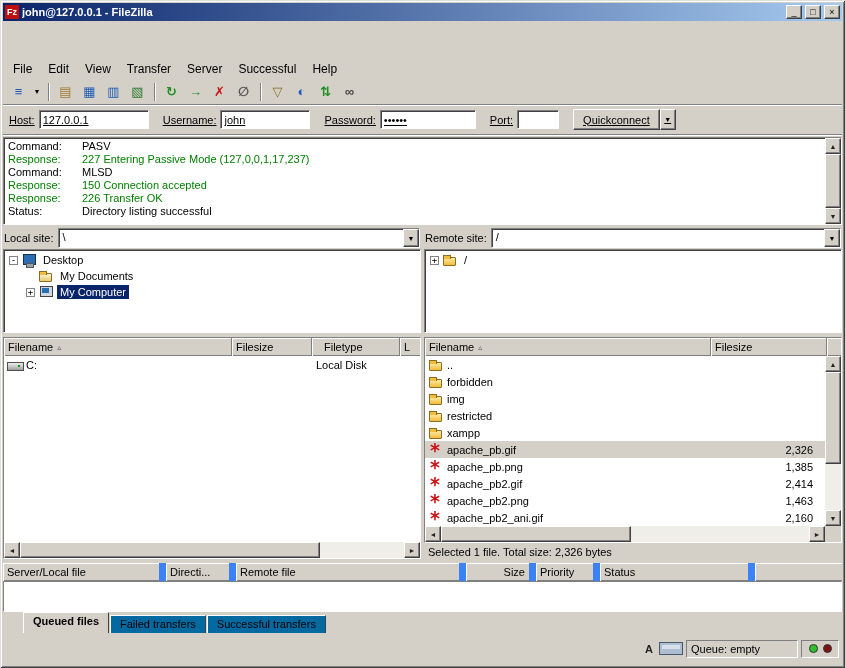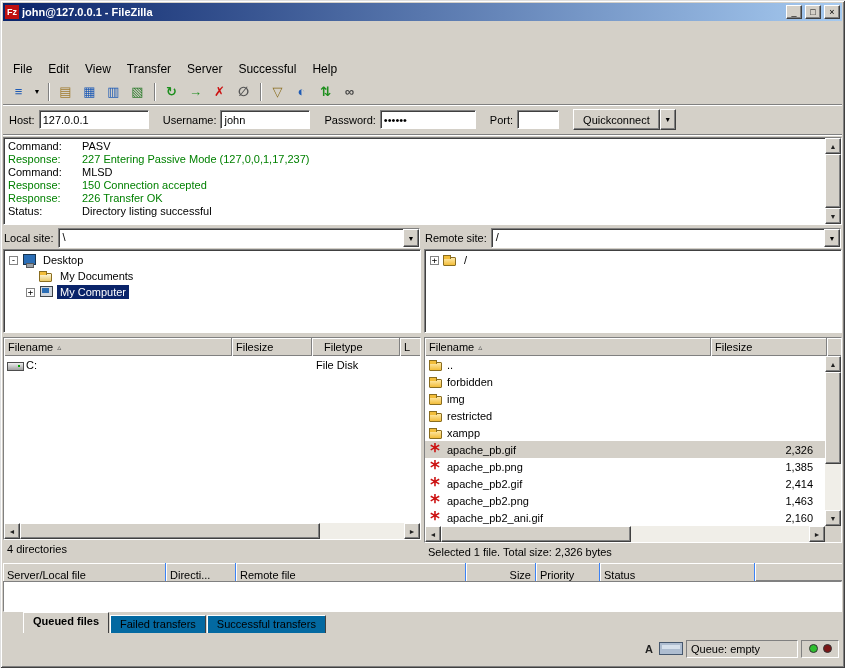--- a/index.html
+++ b/index.html
@@ -31,21 +31,21 @@
   .toolbar { flex:none; height:26px; display:flex; align-items:center; padding-left:4px;
     border-bottom:1px solid #808080; box-shadow: 0 1px 0 #ffffff; }
   .tool-btn { width:23px; height:21px; display:flex; align-items:center; justify-content:center; margin-right:1px; }
   .tool-btn.dd { width:12px; }
   .tool-glyph { font-size:13px; font-weight:bold; line-height:1; }
   .tool-glyph.sm { font-size:7px; }
   .tsep { width:2px; height:18px; border-left:1px solid #808080; border-right:1px solid #ffffff; margin:0 4px; }
 
   
   .quickconnect { flex:none; height:30px; display:flex; align-items:center; padding-left:6px;
-    border-bottom:1px solid #808080; box-shadow: 0 1px 0 #ffffff; }
+    border-bottom:1px solid #808080; box-shadow: 0 1px 0 #ffffff; text-decoration: underline; }
   .qc-label { font-size:11px; margin-right:4px; }
   .qc-input { height:19px; background:#fff; font-size:11px; padding:1px 3px; margin-right:14px;
     border-top:1px solid #808080; border-left:1px solid #808080; border-bottom:1px solid #fff; border-right:1px solid #fff;
     box-shadow: inset 1px 1px 0 #404040; font-family:"Liberation Sans","DejaVu Sans",sans-serif; }
   .w-host { width:110px; } .w-user { width:90px; } .w-pass { width:96px; } .w-port { width:42px; }
   .qc-button { height:21px; font-size:11px; padding:0 9px; display:flex; align-items:center; }
   .qc-dd { width:16px; height:21px; display:flex; align-items:center; justify-content:center; font-size:7px; }
 
   
   .log-wrap { flex:none; height:88px; margin:2px 0; background:#fff; display:flex; }
@@ -123,22 +123,22 @@
   .i-computer-icon::after { content:""; position:absolute; left:4px; top:3px; width:7px; height:5px; background:#2a6db5; }
   .i-drive-icon::before { content:""; position:absolute; left:0; top:4px; width:15px; height:7px;
     background:linear-gradient(#efefef,#9f9f9f); border:1px solid #4d4d4d; }
   .i-drive-icon::after { content:""; position:absolute; right:3px; top:7px; width:2px; height:2px; background:#00a000; }
   .i-image-file-icon::before { content:"*"; position:absolute; left:2px; top:-1px; color:#cc1111;
     font-size:19px; line-height:16px; font-weight:bold; font-family:"DejaVu Sans",sans-serif; }
 
   
   .queue-gap { flex:none; height:4px; }
   .queue-header { flex:none; height:18px; display:flex; }
-  .qcell { background:#d4d0c8; font-size:11px; display:flex; align-items:center; padding:12px 4px;
-    border-right:1px solid #3b82f6; box-shadow: inset 1px 1px 0 #ffffff, inset 0 -1px 0 #808080; white-space:nowrap; overflow:hidden;text-align:right; }
+  .qcell { background:#d4d0c8; font-size:11px; display:flex; align-items:center; padding:6px 4px;
+    border-right:7px solid #3b82f6; box-shadow: inset 1px 1px 0 #ffffff, inset 0 -1px 0 #808080; white-space:nowrap; overflow:hidden;text-align:right; }
   .queue-header .qcell:nth-child(1){ width:163px; }
   .queue-header .qcell:nth-child(2){ width:70px; }
   .queue-header .qcell:nth-child(3){ width:230px; }
   .queue-header .qcell:nth-child(4){ width:70px; justify-content:flex-end; }
   .queue-header .qcell:nth-child(5){ width:64px; }
   .queue-header .qcell:nth-child(6){ width:155px; }
   .qfill { flex:1; background:#d4d0c8; box-shadow: inset 1px 1px 0 #ffffff, inset 0 -1px 0 #808080; }
   .queue-body { flex:1; background:#fff;
     border-top:1px solid #808080; border-left:1px solid #808080; border-bottom:1px solid #fff; border-right:1px solid #fff; }
 
@@ -335,32 +335,31 @@
             </div>
         </div>
         <div class="list-main">
           <div class="list-body">
             <div class="frow">
                 <div class="cell c-lname">
                   <span class="icon i-drive-icon"></span>
                   <span>C:</span>
                 </div>
                 <div class="cell c-lsize"></div>
-                <div class="cell c-ltype">File Disk</div>
+                <div class="cell c-ltype">Local Disk</div>
               </div>
           </div>
         </div>
         <div class="hscroll">
           <div class="sb-btn raised">◄</div>
           <div class="sb-thumb raised" style="width:300px"></div>
           <div class="sb-track"></div>
           <div class="sb-btn raised">►</div>
         </div>
       </div>
-      <div class="pane-status">4 directories</div>
     </div>
 
     <div class="pane-splitter-v"></div>
 
     <div class="pane">
       <div class="site-row">
         <span class="site-label">Remote site:</span>
         <div class="combo">
           <span class="combo-value">/</span>
           <span class="combo-btn raised">

